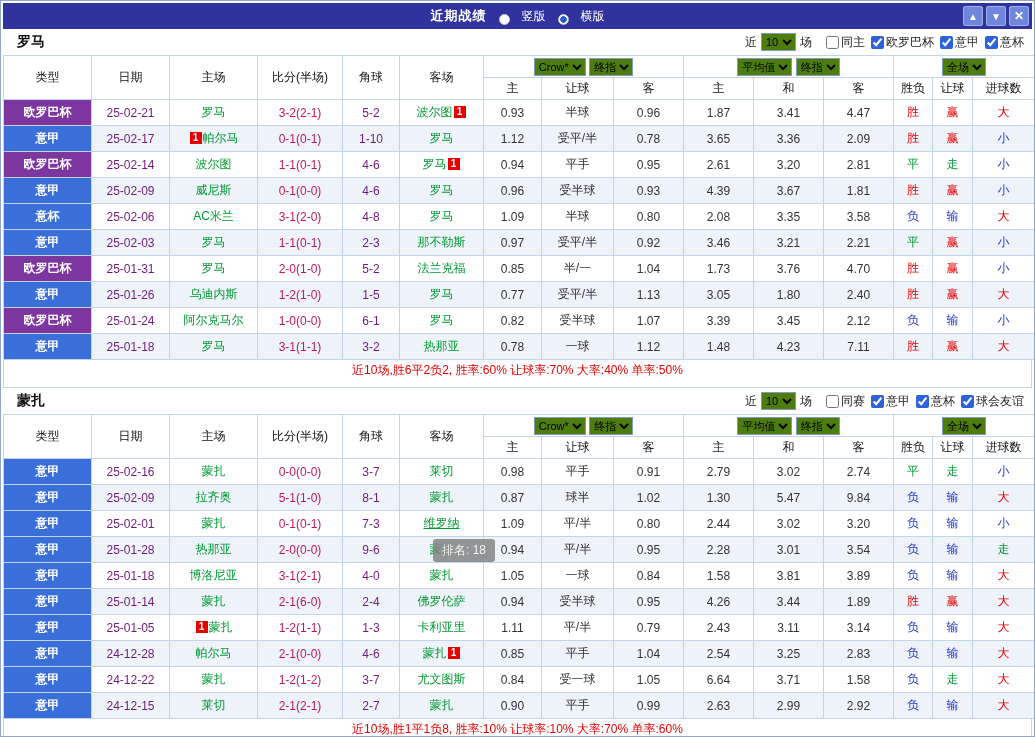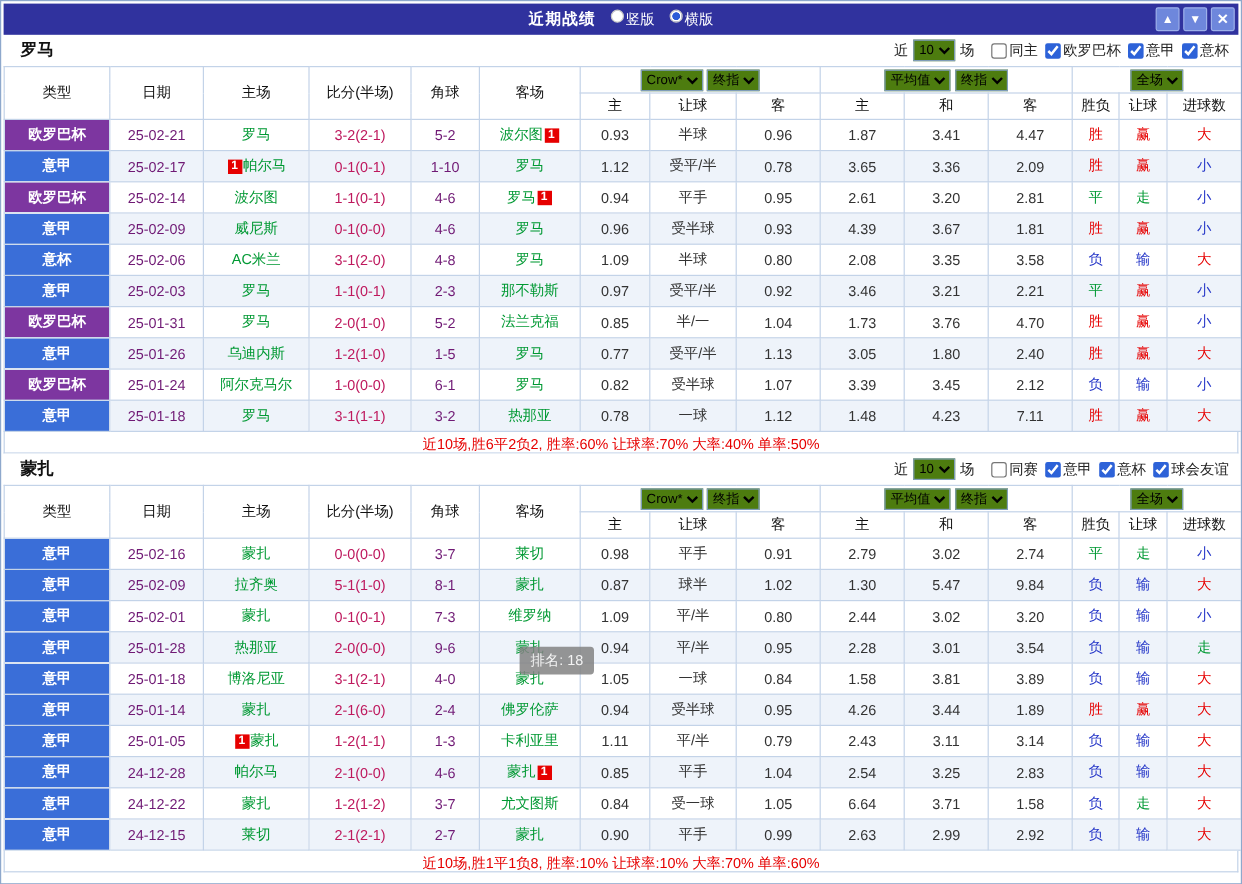--- a/index.html
+++ b/index.html
@@ -4,21 +4,21 @@
 <style>
   *{box-sizing:border-box;margin:0;padding:0}
   html,body{width:1035px;height:737px;overflow:hidden;background:#fff;
     font-family:"Liberation Sans","DejaVu Sans",sans-serif;font-size:12px;color:#222}
   .window{width:1035px;height:737px;border:1px solid #8ea8cc;background:#fff;padding:2px;position:relative;overflow:hidden}
 
   
   .titlebar{height:26px;background:#30329e;position:relative;display:flex;align-items:center;color:#fff}
   .tb-center{position:absolute;left:50%;transform:translateX(-50%);display:flex;align-items:center;gap:12px;white-space:nowrap}
   .tb-title{font-weight:bold;font-size:13px;letter-spacing:1px}
-  .tb-radio{display:flex;align-items:flex-start;cursor:pointer;font-size:12px;gap:2px}
+  .tb-radio{display:flex;align-items:flex-end;cursor:pointer;font-size:12px;gap:12px}
   .radio{width:11px;height:11px;border-radius:50%;background:#fff;border:1px solid #c8c8c8;display:inline-block}
   .radio.sel{background:radial-gradient(circle,#2a5bd7 0 3px,#fff 3.5px)}
   .tb-buttons{margin-left:auto;display:flex;gap:3px;padding-right:3px}
   .tb-btn{width:20px;height:20px;background:#6e87dc;border:1px solid #9db0ea;color:#fff;font-size:10px;
     line-height:17px;text-align:center;border-radius:2px;cursor:pointer;padding:0}
   .tb-btn.close{font-size:12px;font-weight:bold}
 
   
   .sec-head{height:26px;display:flex;align-items:center;padding:0 8px 0 14px;background:#fff}
   .team-name{font-size:14px;font-weight:bold;color:#111}
@@ -33,28 +33,28 @@
   th,td{border:1px solid #c3d3e8;text-align:center;overflow:hidden;white-space:nowrap}
   thead th{height:22px;font-weight:normal;background:#fff;color:#111}
   tbody td{height:26px;padding:0 1px}
   tbody tr:nth-child(even){background:#eef3fa}
   .lt{color:#fff;font-weight:bold}
   .europa{background:#7d36a0}
   .serie{background:#3a6ed8}
   .date,.corner{color:#701a75}
   .score{color:#be185d}
   .tname{color:#009933;cursor:pointer}
-  .tname.ul{}
+  .tname.ul{text-decoration:underline}
   .badge{display:inline-block;width:12px;height:12px;line-height:12px;background:#e60000;color:#fff;
     font-size:10px;font-weight:bold;text-align:center;vertical-align:1px;margin:0 1px}
   .odds,.hc{color:#333}
   .res.r{color:#e60000}
   .res.g{color:#009933}
   .res.b{color:#2637c8}
-  .summary{height:18px;line-height:21px;text-align:center;color:#e60000;
+  .summary{height:28px;line-height:21px;text-align:center;color:#e60000;
     border:1px solid #c3d3e8;border-top:none;background:#fff}
 
   .watermark{position:absolute;left:432px;top:538px;background:rgba(130,130,130,.85);color:#f4f4f4;
     padding:3px 9px;border-radius:3px;font-size:12px;z-index:5}
 </style>
 </head>
 <body>
 
 <div class="window">
 

